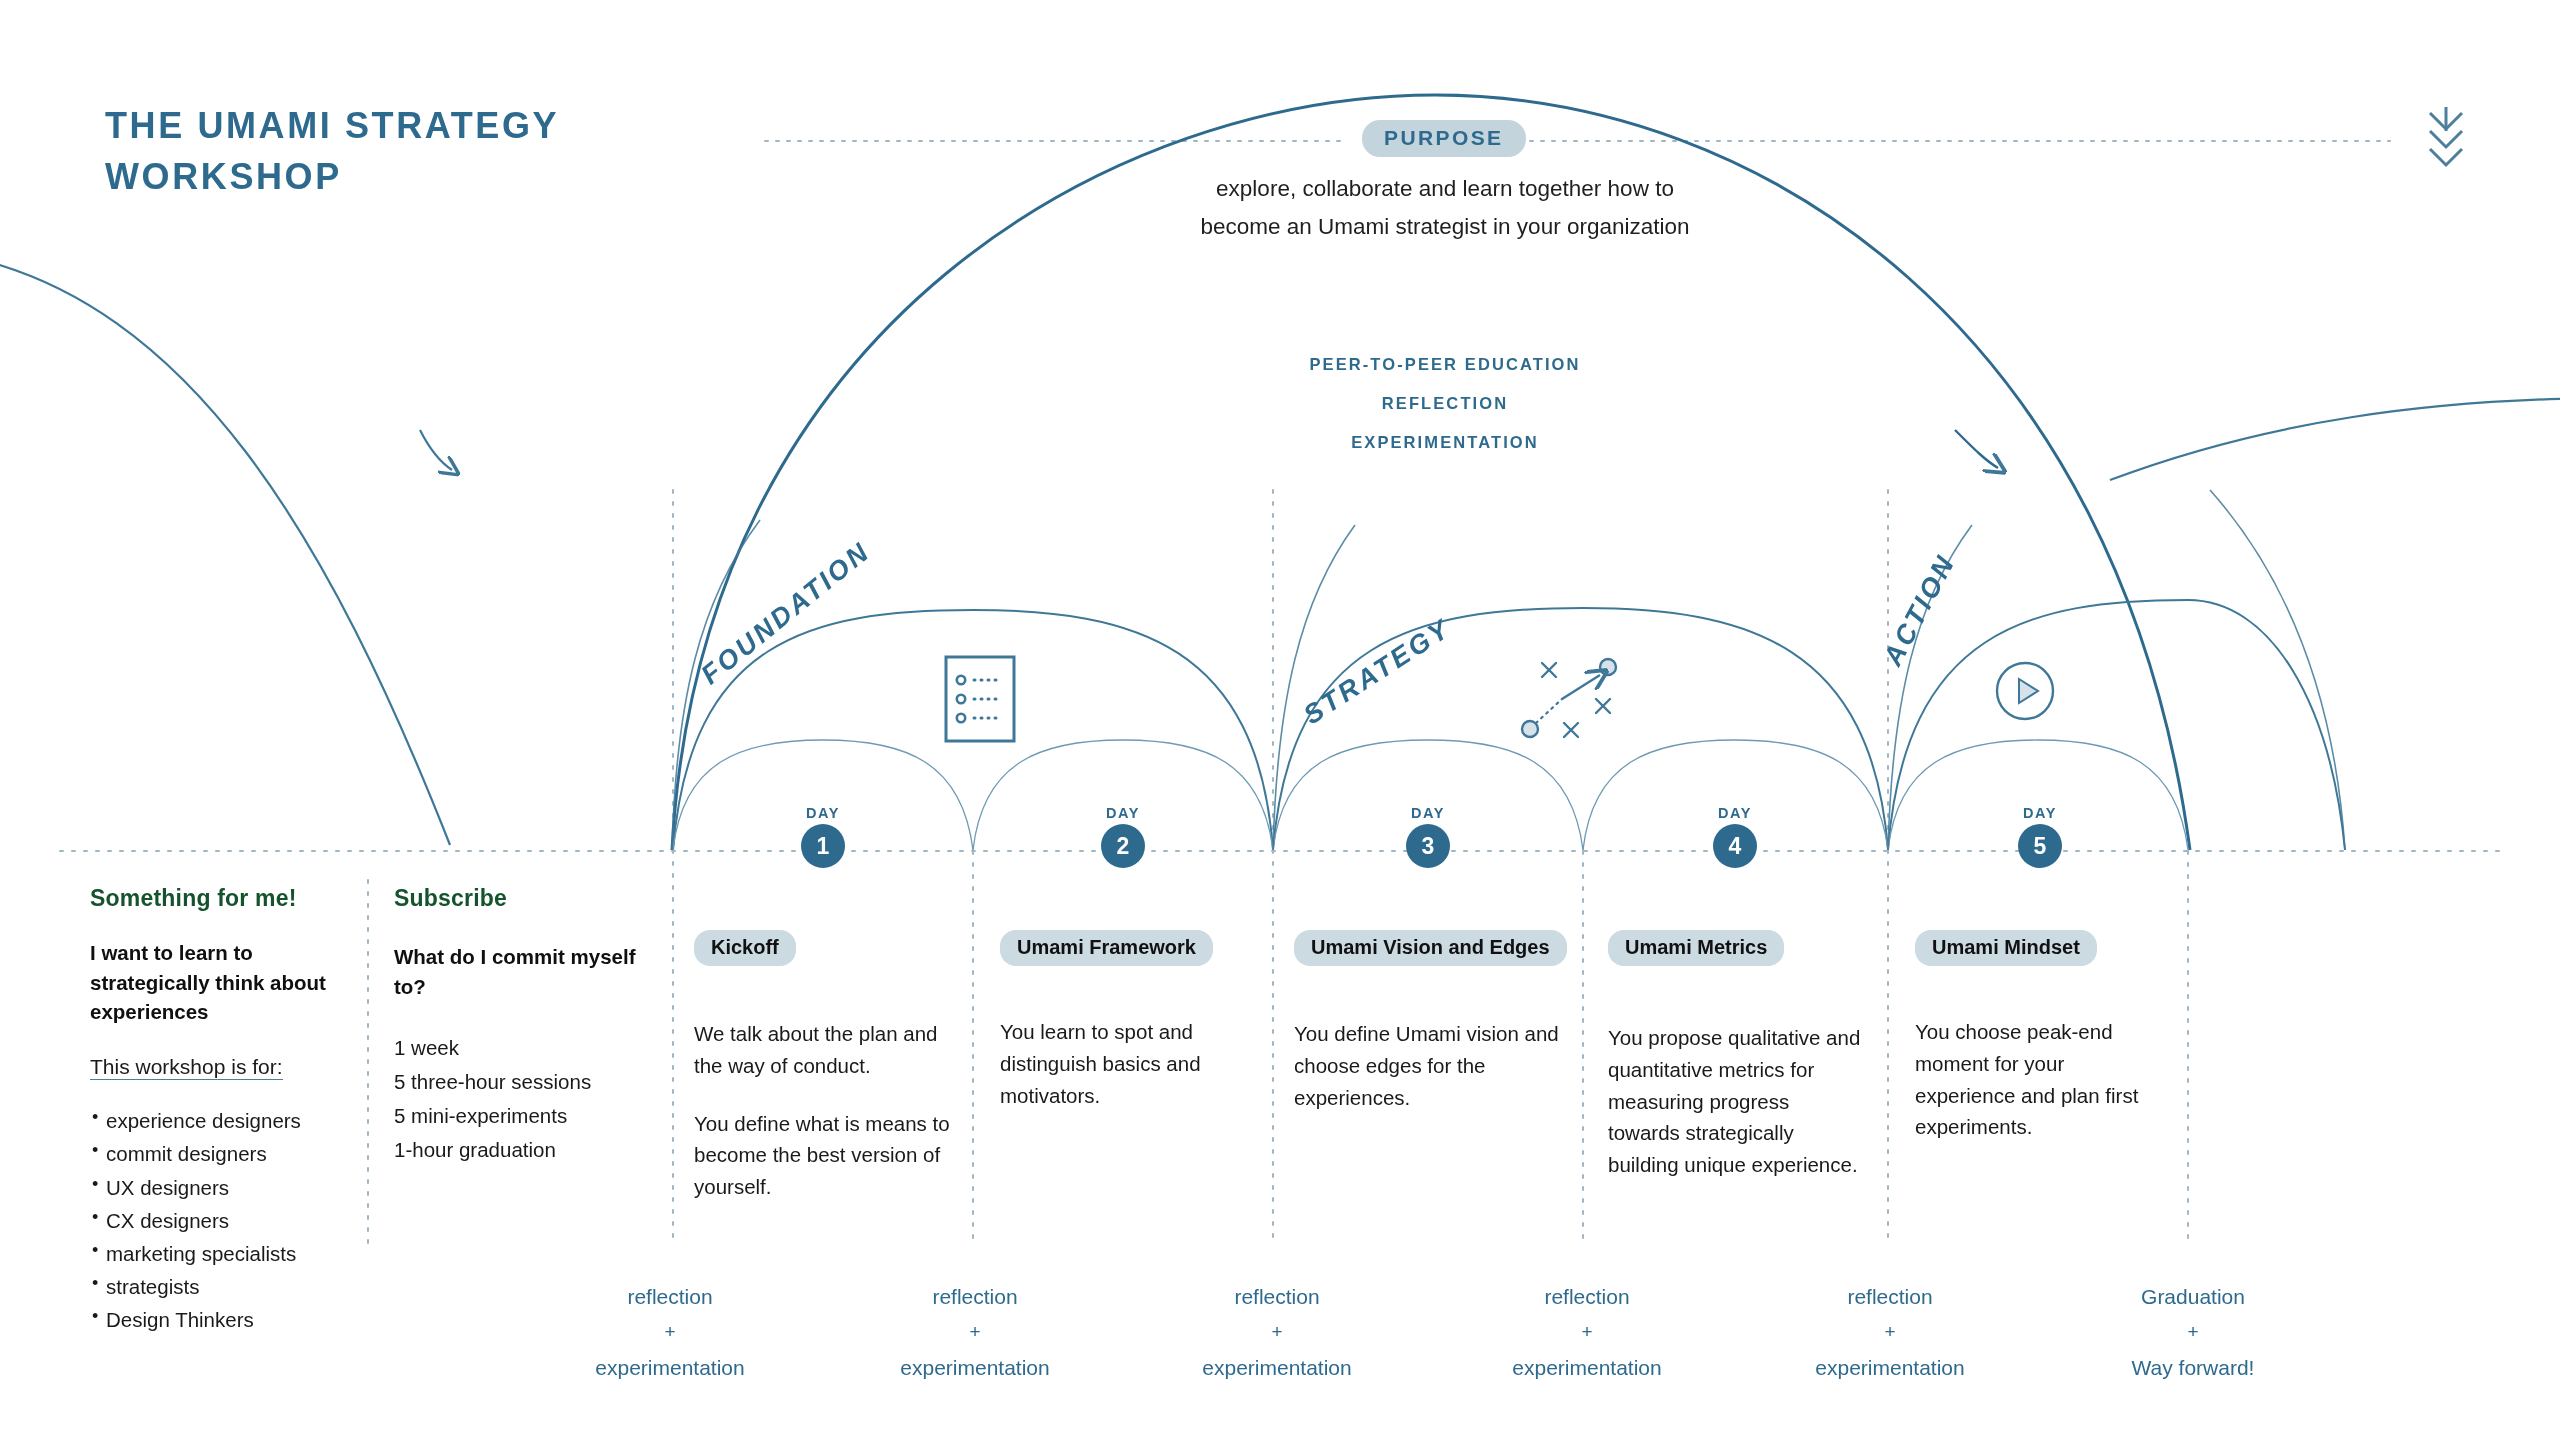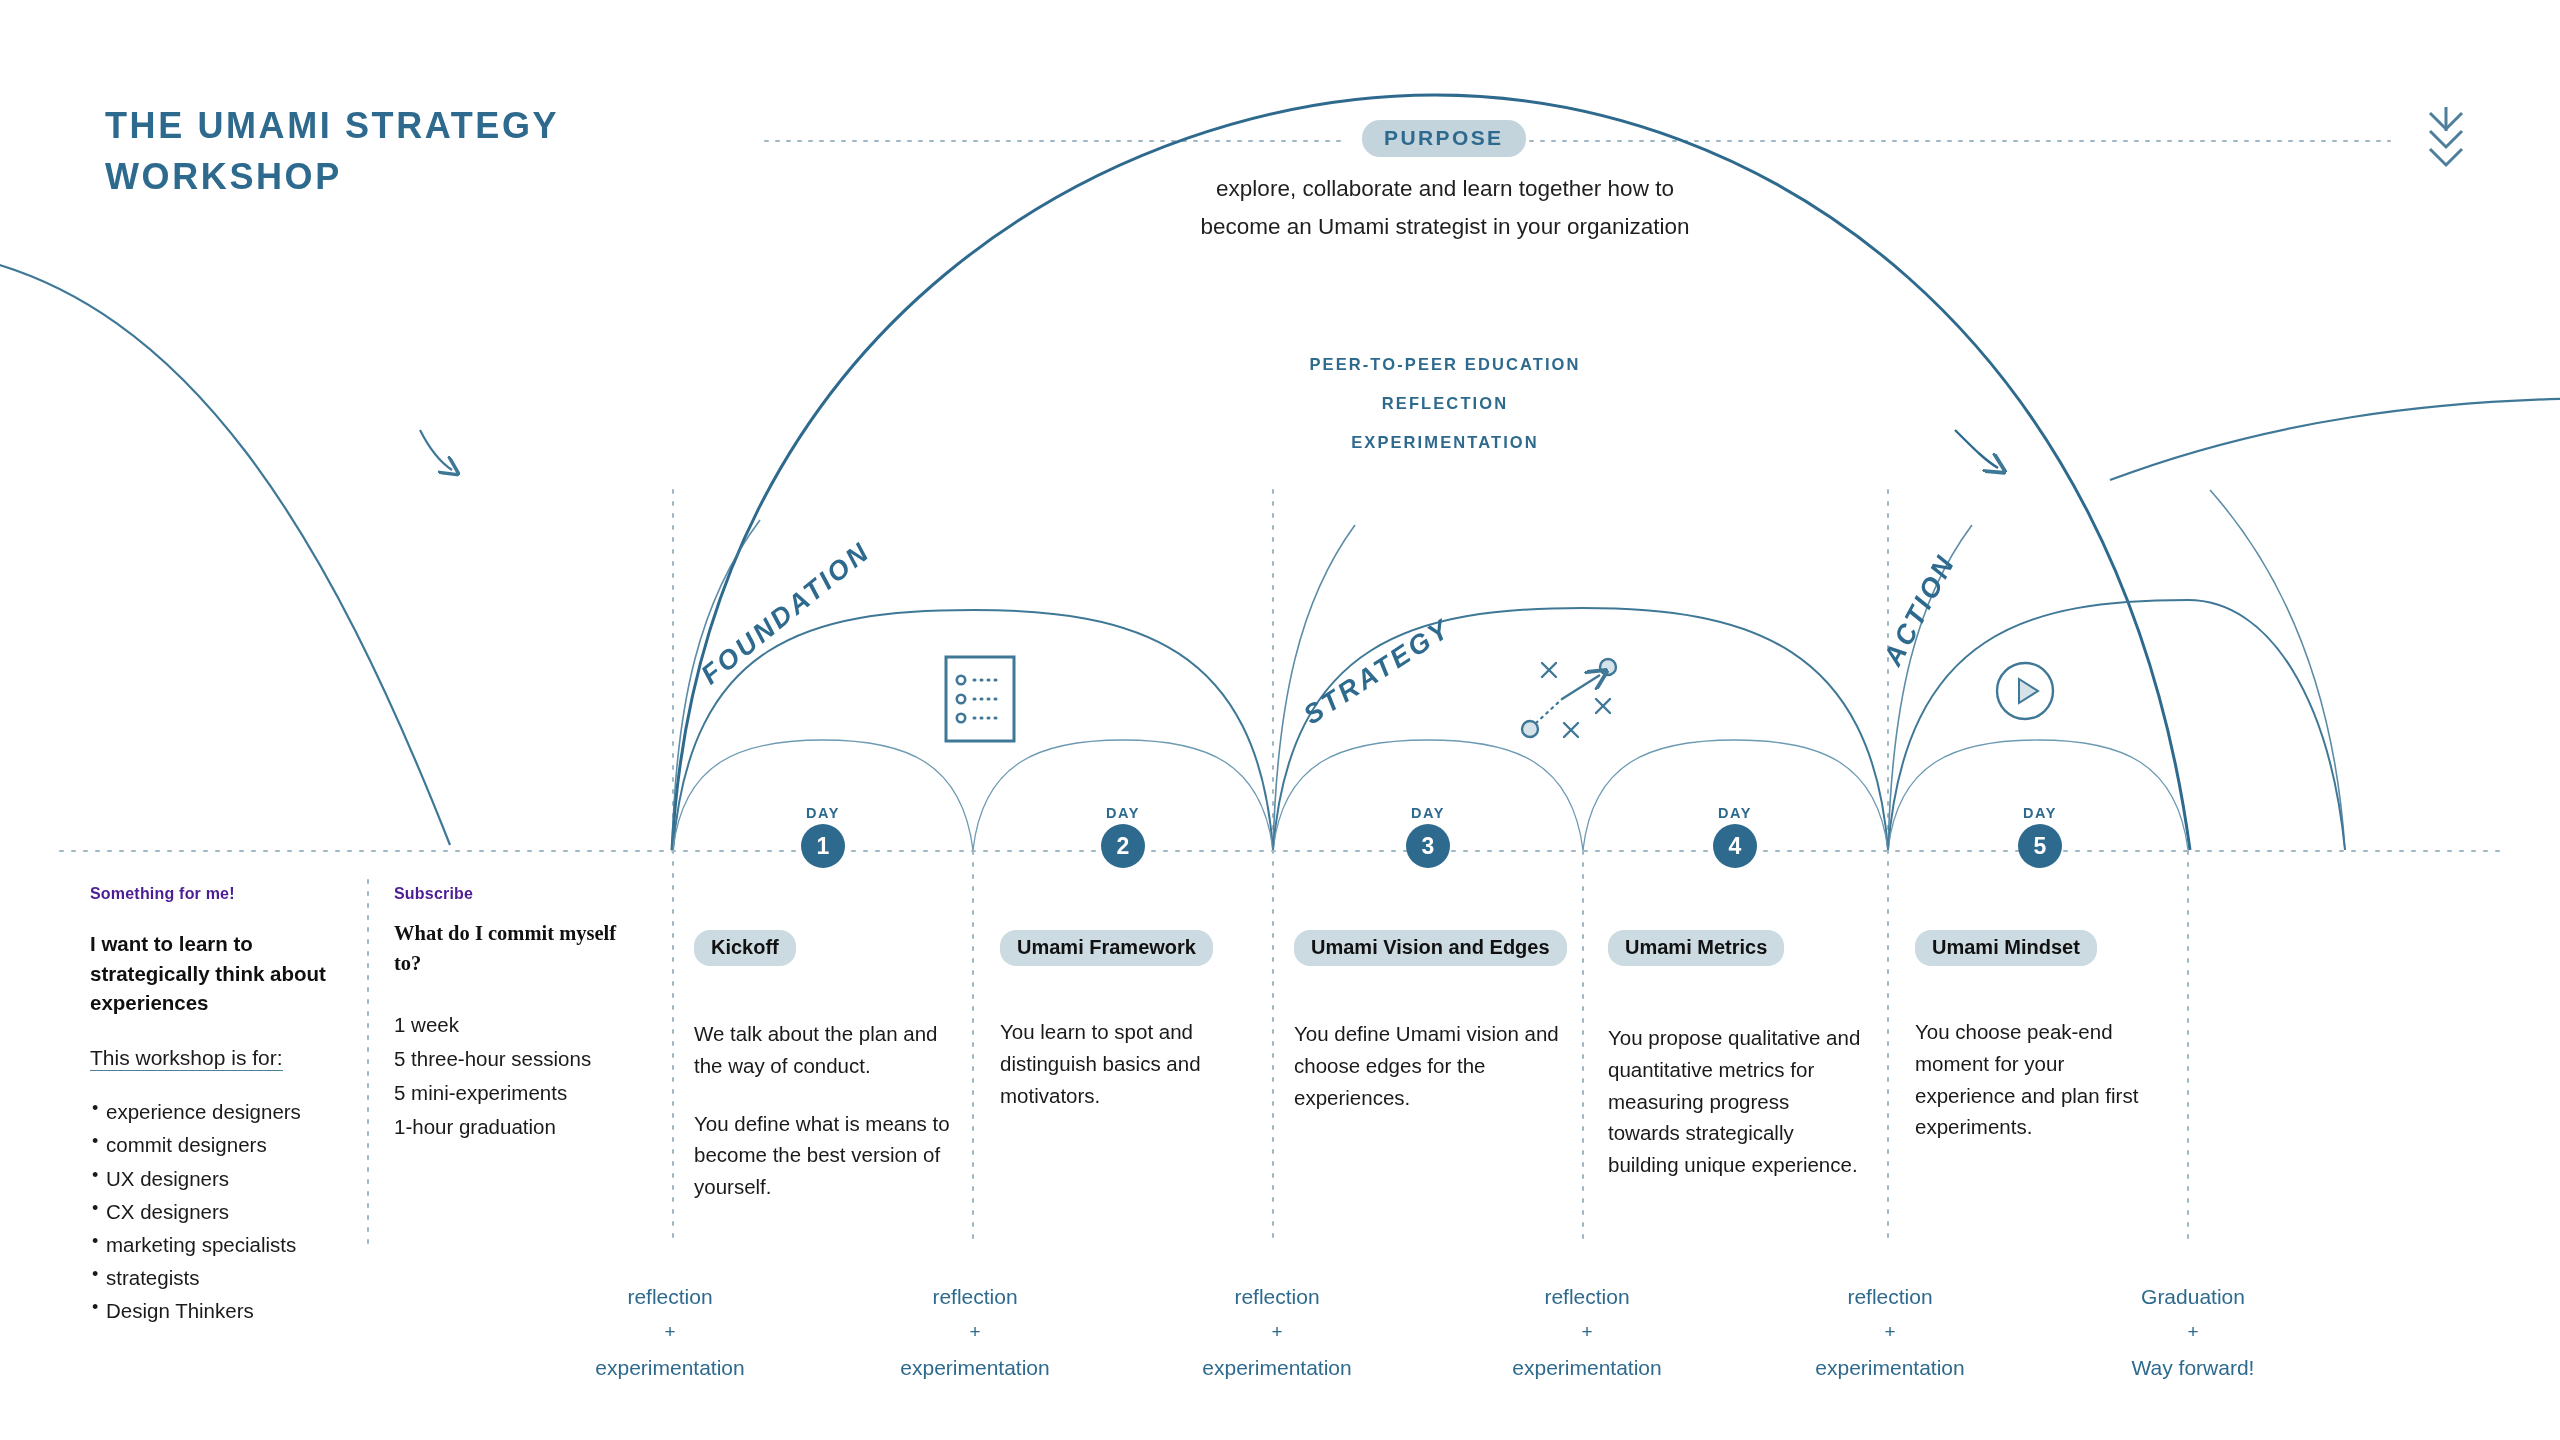--- a/index.html
+++ b/index.html
@@ -53,21 +53,21 @@
     margin-bottom:3px;
   }
   .day-circle{
     width:44px;height:44px;border-radius:50%;background:#2e6a8e;color:#fff;
     font-size:23px;font-weight:bold;line-height:44px;margin:0 auto;
   }
 
   
   .col{position:absolute;}
   .col-title{
-    color:#4c1d95;font-size:16px;font-weight:bold;letter-spacing:.2px;
+    color:#14532d;font-size:23px;font-weight:bold;letter-spacing:.2px;
   }
   .lead{
     font-size:20.5px;font-weight:bold;line-height:1.45;color:#101010;
   }
   .sub-underline{
     font-size:21px;color:#1a1a1a;border-bottom:1.4px solid #4d7f9d;
     display:inline-block;
   }
   .bullets{margin:24px 0 0 0;padding:0;list-style:none;}
   .bullets li{
@@ -255,21 +255,21 @@
       <li>UX designers</li>
       <li>CX designers</li>
       <li>marketing specialists</li>
       <li>strategists</li>
       <li>Design Thinkers</li>
     </ul>
   </div>
 
   <div class="col" style="left:394px;top:885px;width:250px;">
     <div class="col-title">Subscribe</div>
-    <div class="lead" style="margin-top:16px;font-family:Liberation Serif, serif;">What do I commit myself to?</div>
+    <div class="lead" style="margin-top:30px;">What do I commit myself to?</div>
     <div class="commit-list" style="margin-top:30px;">
       <div>1 week</div>
       <div>5 three-hour sessions</div>
       <div>5 mini-experiments</div>
       <div>1-hour graduation</div>
     </div>
   </div>
 
   <div class="col" style="left:694px;top:930px;width:258px;">
     <span class="pill">Kickoff</span>

